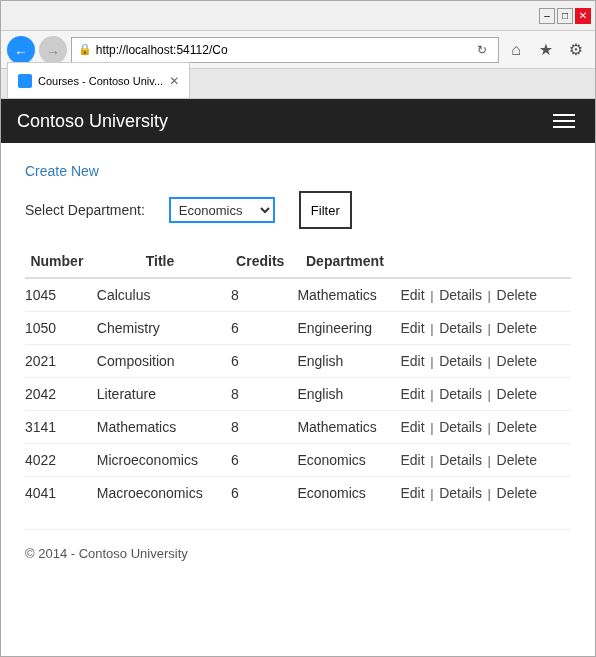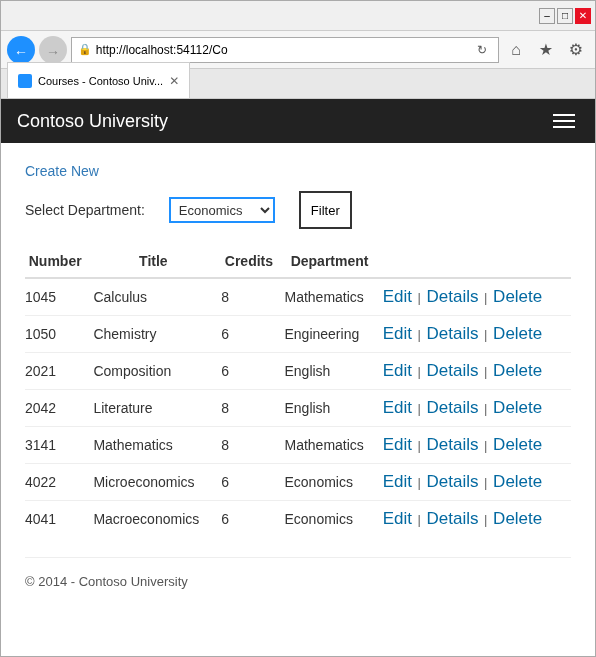--- a/index.html
+++ b/index.html
@@ -275,23 +275,23 @@
 
     .courses-table tr:last-child td {
       border-bottom: none;
     }
 
     .action-links {
       white-space: nowrap;
     }
 
     .action-link {
-      color: #0369a1;
+      color: #404040;
       text-decoration: none;
-      font-size: 17px;
+      font-size: 14px;
     }
 
     .action-sep {
       color: #666;
       margin: 0 2px;
       font-size: 13px;
     }
 
     .page-footer {
       font-size: 13px;

